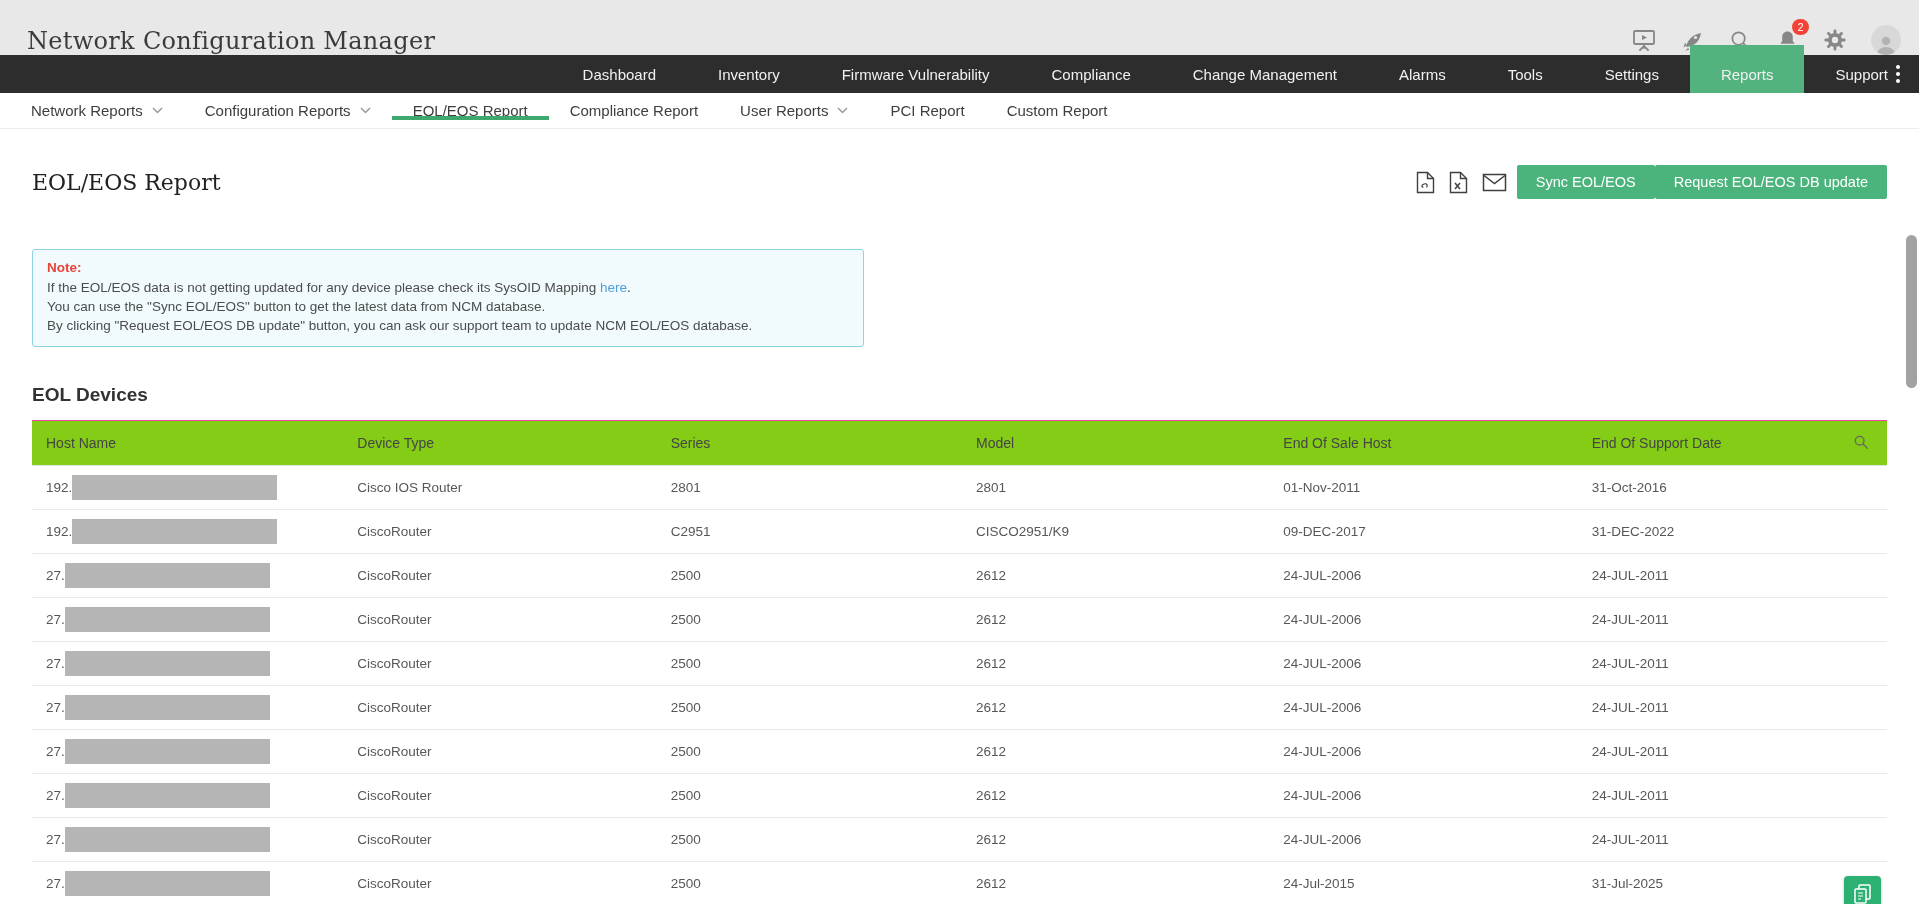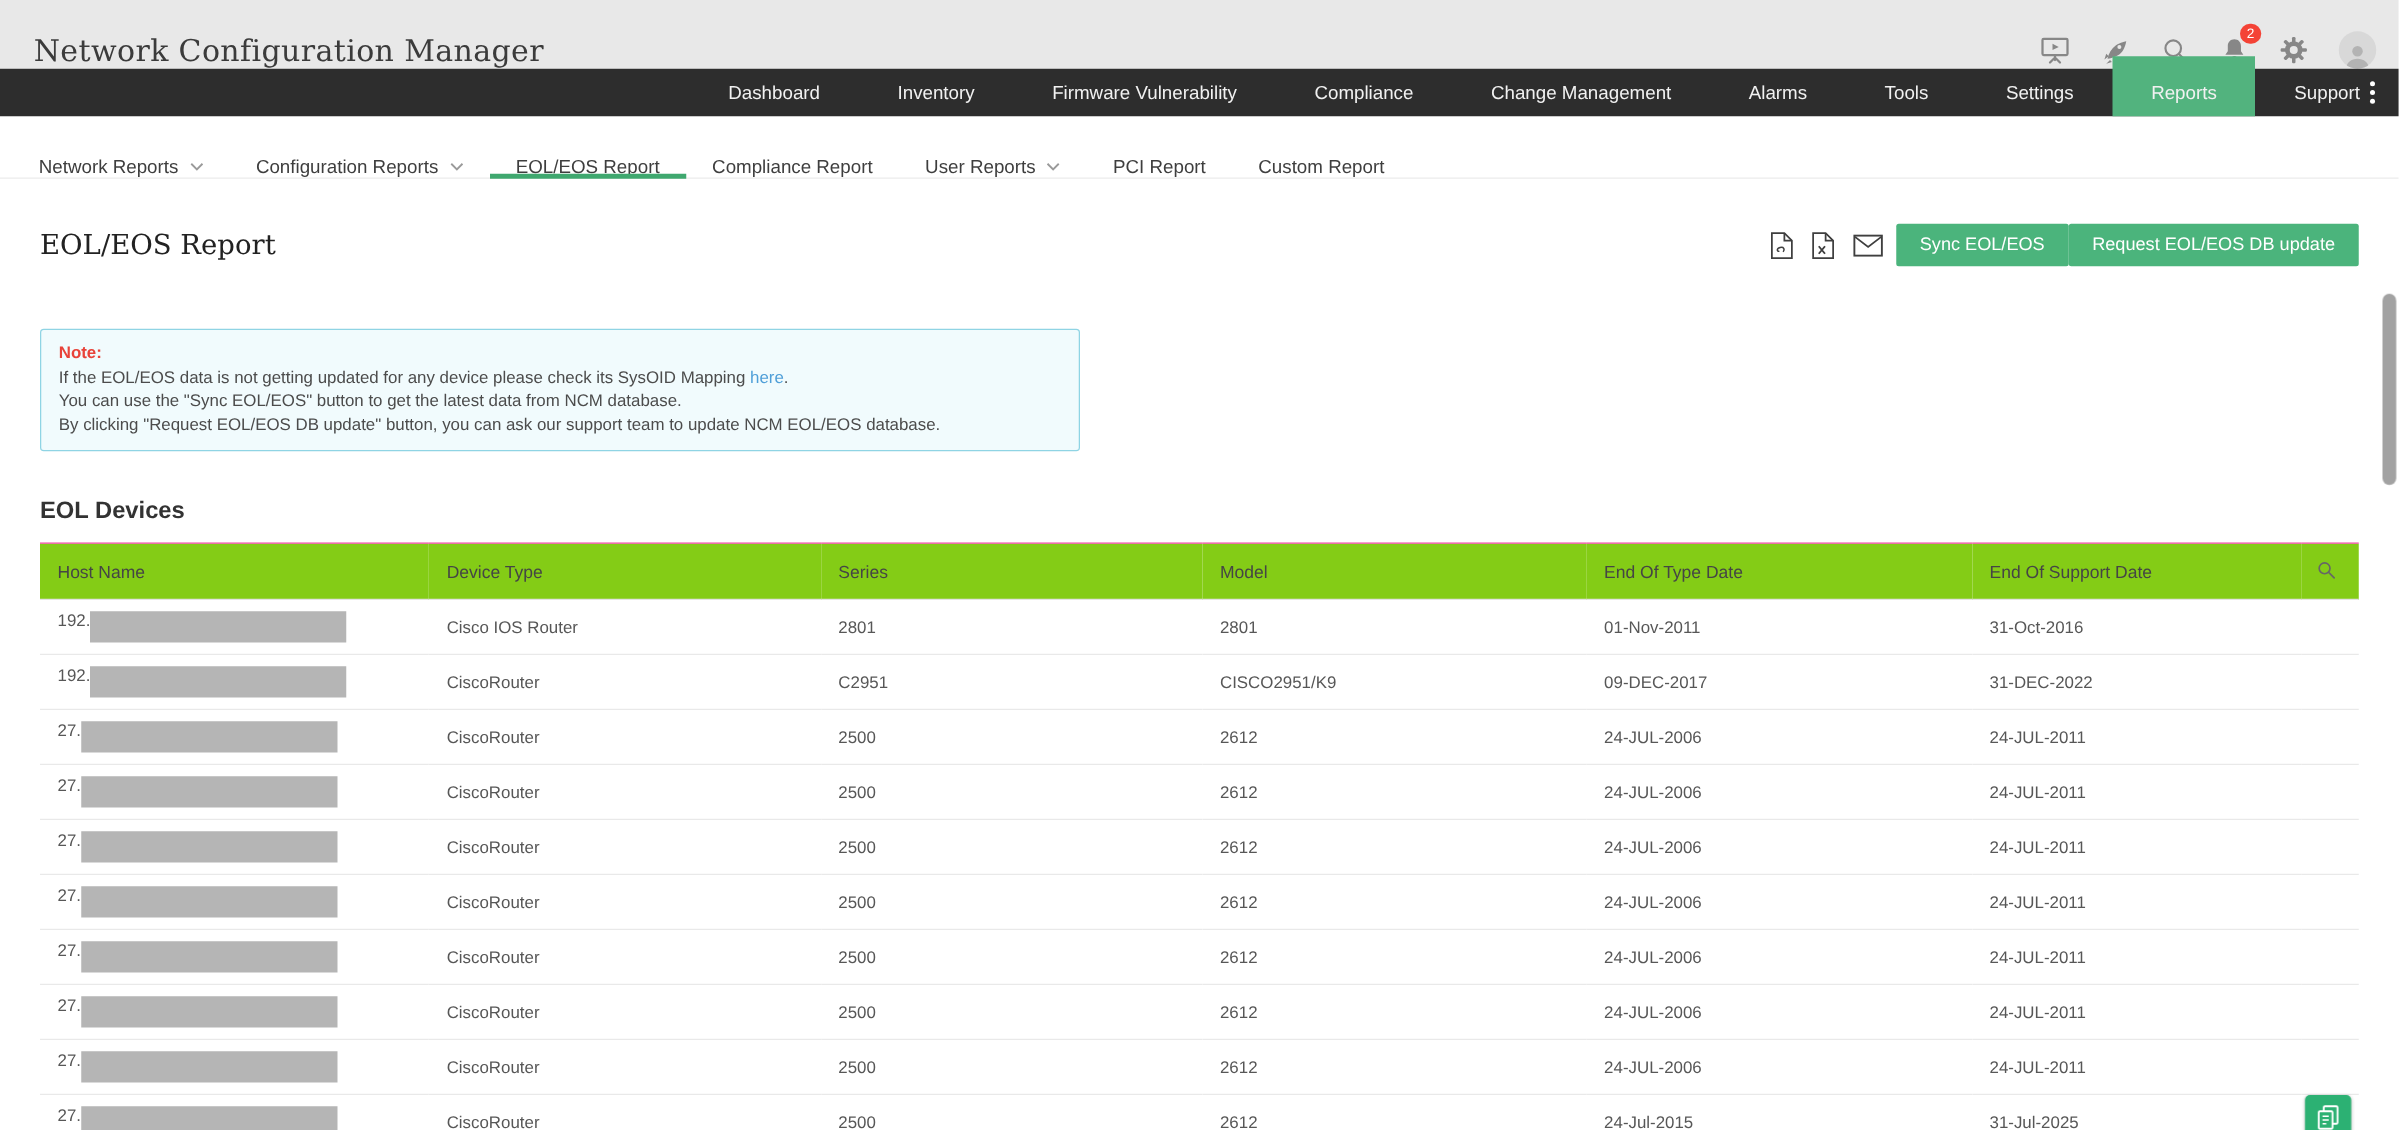--- a/index.html
+++ b/index.html
@@ -25,22 +25,22 @@
   .nav-items { display:flex; align-items:stretch; }
   .nav-item { color:#f1f1f1; font-size:15px; display:flex; align-items:center;
     padding:0 31px; cursor:pointer; white-space:nowrap; }
   .nav-item.active { background:#52b37e; margin-top:-10px; padding-top:10px;
     position:relative; z-index:2; }
   .nav-kebab { position:absolute; right:16px; top:50%; transform:translateY(-50%);
     display:flex; flex-direction:column; gap:3px; cursor:pointer; padding:3px; }
   .nav-kebab i { width:4px; height:4px; border-radius:50%; background:#fff; display:block; }
 
   
-  .sub-nav { height:50px; background:#fff; border-bottom:1px solid #ececec;
-    display:flex; align-items:flex-end; padding:0 10px; }
+  .sub-nav { height:36px; background:#fff; border-bottom:1px solid #ececec;
+    display:flex; align-items:center; padding:0 10px; }
   .subnav-item { display:flex; align-items:center; gap:9px; padding:0 21px;
     font-size:15px; color:#3e3e3e; cursor:pointer; position:relative; white-space:nowrap; }
   .subnav-item.active::after { content:""; position:absolute; left:0; right:0;
     bottom:-1px; height:4px; background:#3fa86f; }
   .chev { display:flex; align-items:center; }
 
   
   .page { padding:0 32px; }
   .page-header { display:flex; align-items:center; margin-top:36px; }
   .page-title { font-family:"DejaVu Serif", serif; font-size:22px; font-weight:500;
@@ -64,21 +64,21 @@
   table.eol { width:100%; border-collapse:collapse; margin-top:14px; table-layout:fixed; }
   table.eol thead th { background:#84cc16; border-top:1px solid #ec4899;
     border-bottom:1px solid #e3e3e3; height:45px; text-align:left; font-weight:400;
     font-size:14px; color:#454545; padding-left:14px; }
   table.eol th.col-search { text-align:right; padding:0 18px 0 0; }
   table.eol tbody td { height:44px; border-bottom:1px solid #e9e9e9;
     font-size:13.5px; color:#575757; padding-left:14px; }
   .col-host { width:310px; } .col-type { width:312px; } .col-series { width:304px; }
   .col-model { width:306px; } .col-sale { width:307px; } .col-support { width:262px; }
   .col-search { width:46px; }
-  .host-wrap { display:flex; }
+  .host-wrap { display:flex; align-items:center; }
   .redacted { display:inline-block; width:205px; height:25px; background:#b5b5b5; }
 
   
   .scroll-thumb { position:fixed; right:2px; top:235px; width:11px; height:153px;
     background:#a2a2a2; border-radius:6px; }
   .chat-widget { position:fixed; right:38px; top:876px; width:37px; height:36px;
     background:#2cb173; border-radius:4px; display:flex; align-items:center;
     justify-content:center; cursor:pointer; box-shadow:0 1px 3px rgba(0,0,0,.25); }
 </style>
 </head>
@@ -278,21 +278,21 @@
 
   <div class="section-title">EOL Devices</div>
 
   <table class="eol">
     <thead>
       <tr>
         <th class="col-host">Host Name</th>
         <th class="col-type">Device Type</th>
         <th class="col-series">Series</th>
         <th class="col-model">Model</th>
-        <th class="col-sale">End Of Type Date</th>
+        <th class="col-sale">End Of Sale Host</th>
         <th class="col-support">End Of Support Date</th>
         <th class="col-search">
           <span style="display:inline-flex;cursor:pointer;">
             <svg width="16" height="16" viewBox="0 0 24 24" fill="none" stroke="#666" stroke-width="2">
               <circle cx="10" cy="10" r="6.5"></circle>
                 <path d="M15.5 15.5l6 6" stroke-linecap="round"></path>
             </svg>
           </span>
         </th>
       </tr>

